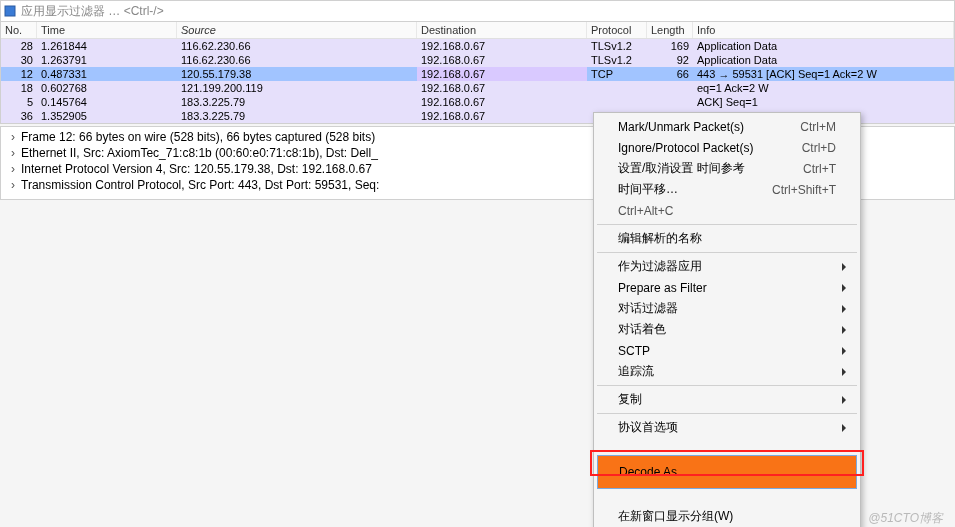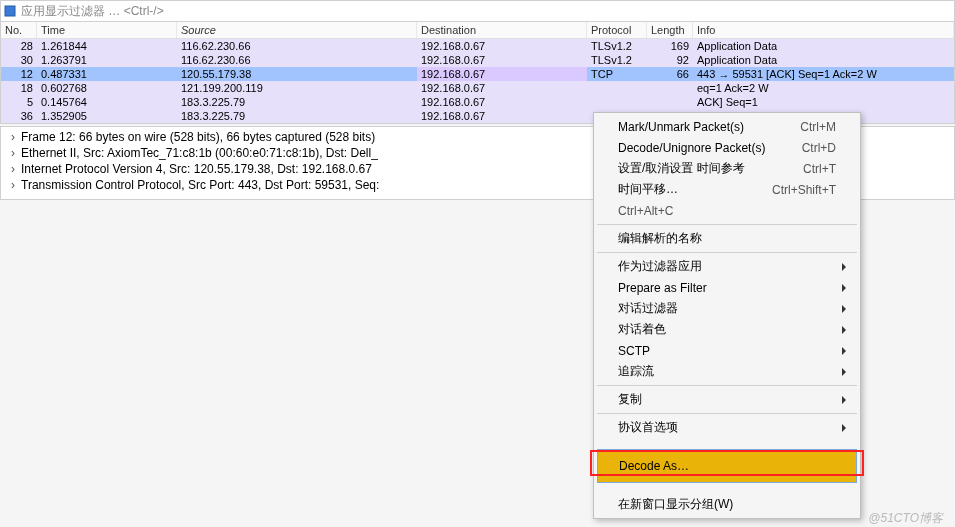--- a/index.html
+++ b/index.html
@@ -37,21 +37,21 @@
   .det-line { padding:1px 10px; }
   .det-line::before { content:"\203A"; color:#555; margin-right:6px; }
 
   
   .ctx { position:absolute; left:593px; top:112px; width:268px; background:#f5f5f5; border:1px solid #bfbfbf; box-shadow:2px 2px 6px rgba(0,0,0,.25); font-size:12px; padding:3px 2px; }
   .ctx-item { display:flex; align-items:center; height:21px; padding:0 22px 0 22px; position:relative; white-space:nowrap; }
   .ctx-item .lbl { flex:1 1 auto; }
   .ctx-item .scut { color:#555; }
   .ctx-sub::after { content:""; position:absolute; right:8px; top:50%; margin-top:-4px; border:4px solid transparent; border-left-color:#333; }
   .ctx-sep { height:1px; background:#d0d0d0; margin:3px 1px; }
-  .ctx-hot { background:#eab308; border:1px solid #7aa9df; height:21px; margin:11px 1px; padding:16px 21px; }
+  .ctx-hot { background:#f97316; border:1px solid #7aa9df; height:21px; margin:17px 1px; padding:16px 21px; }
   .ctx-outline { position:absolute; border:2px solid #ff2020; pointer-events:none; left:590px; top:450px; width:274px; height:26px; }
 
   .watermark { position:absolute; right:12px; bottom:0; color:#b9b9b9; font-size:12px; font-style:italic; }
 </style>
 </head>
 <body>
 
 <div class="filter-bar">
   <span class="filter-icon">
     <svg width="12" height="12" viewBox="0 0 12 12">
@@ -137,21 +137,21 @@
       <div class="det-line">Transmission Control Protocol, Src Port: 443, Dst Port: 59531, Seq:</div>
     </div>
 </div>
 
 <div class="ctx" id="ctx">
     <div class="ctx-item">
       <span class="lbl">Mark/Unmark Packet(s)</span>
       <span class="scut">Ctrl+M</span>
     </div>
     <div class="ctx-item">
-      <span class="lbl">Decode/Unignore Packet(s)</span>
+      <span class="lbl">Ignore/Protocol Packet(s)</span>
       <span class="scut">Ctrl+D</span>
     </div>
     <div class="ctx-item">
       <span class="lbl">设置/取消设置 时间参考</span>
       <span class="scut">Ctrl+T</span>
     </div>
     <div class="ctx-item">
       <span class="lbl">时间平移…</span>
       <span class="scut">Ctrl+Shift+T</span>
     </div>

